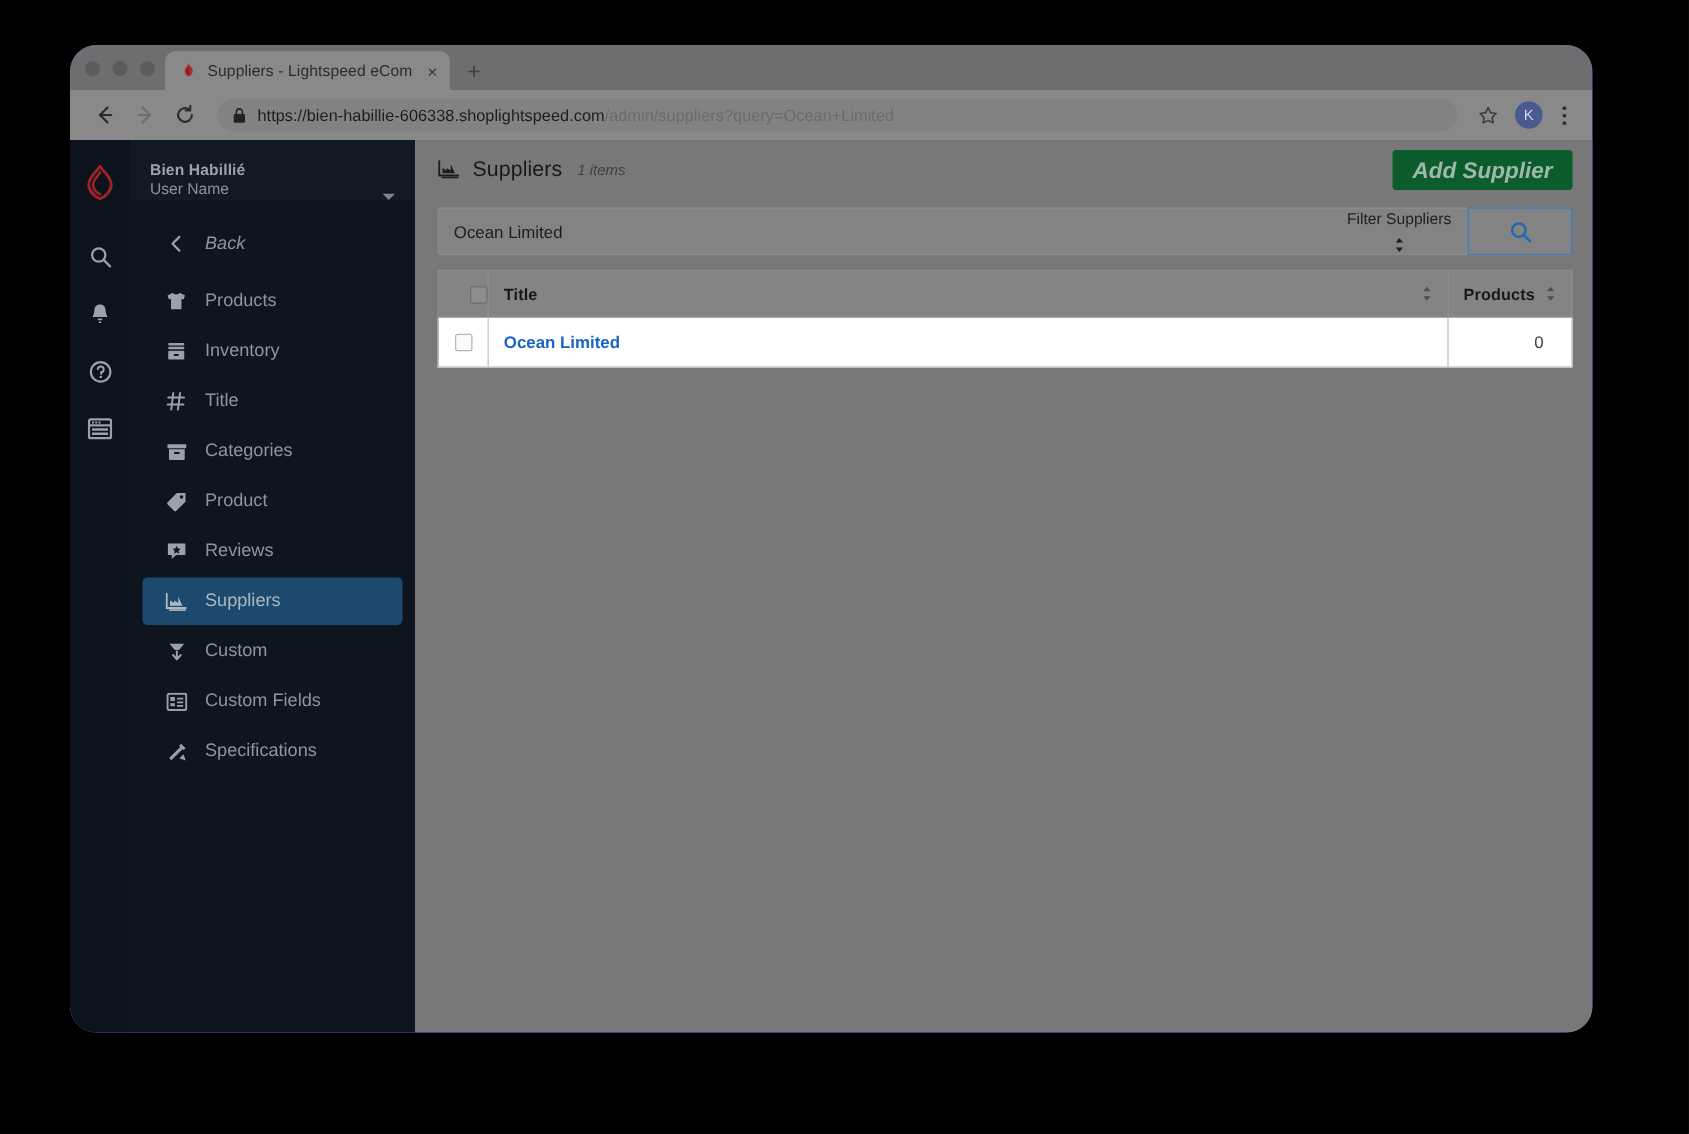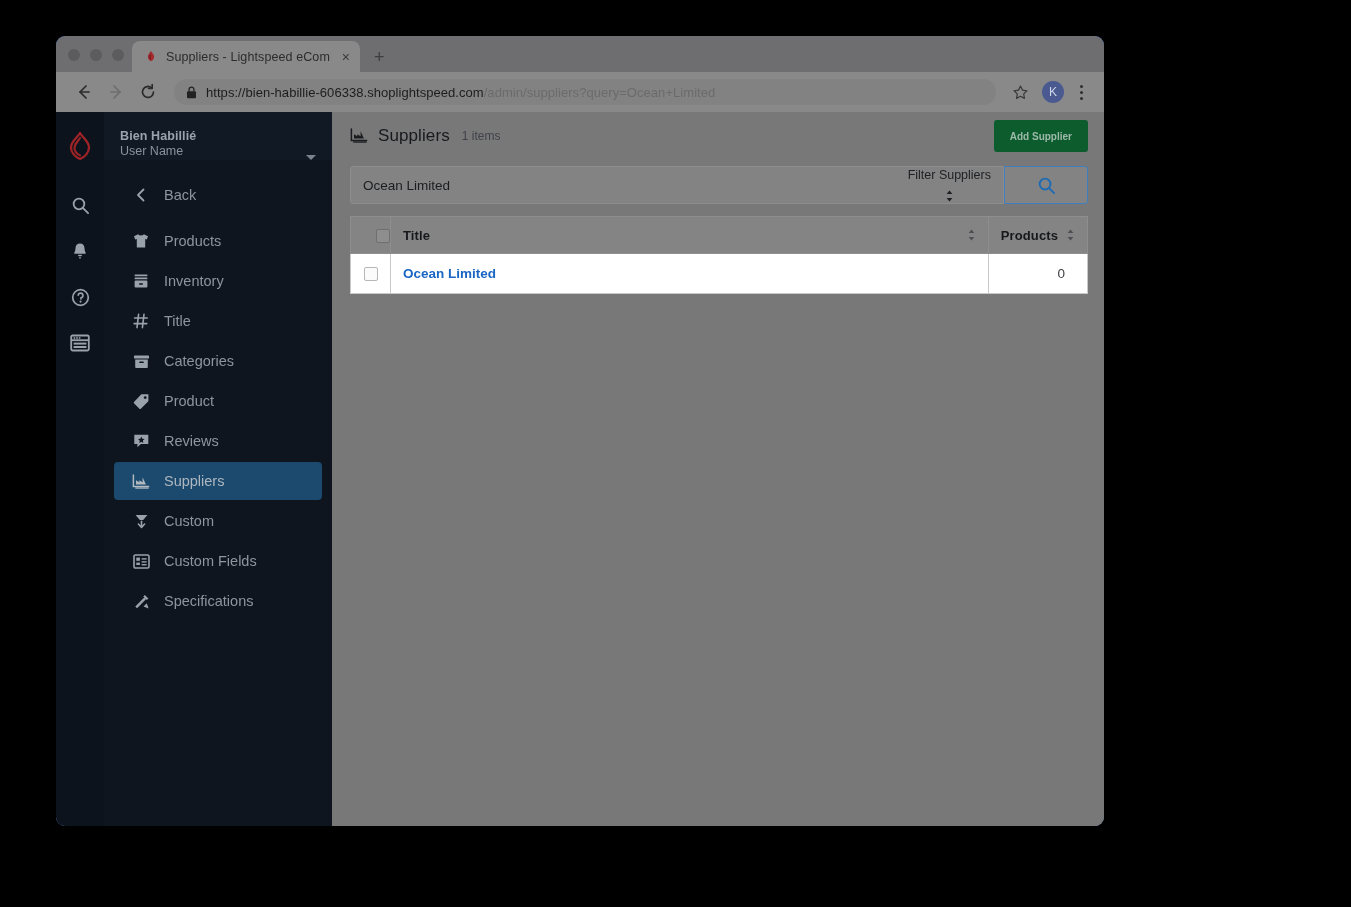--- a/index.html
+++ b/index.html
@@ -11,23 +11,23 @@
     background: #000000;
     font-family: "Liberation Sans", sans-serif;
     overflow: hidden;
   }
 
   
   #browser-window {
     position: absolute;
     left: 56px;
     top: 36px;
-    width: 1048px;
+    width: 1218px;
     height: 790px;
-    border-radius: 9px;
+    border-radius: 21px;
     overflow: hidden;
     background: #1d4ed8;
   }
 
   
   #tab-strip {
     height: 36px;
     background: #6e6e70;
     position: relative;
     display: flex;
@@ -221,21 +221,21 @@
     cursor: pointer;
     color: #8d959e;
     font-size: 14.5px;
   }
   .nav-item.active { background: #1b4a6e; color: #aeb6bf; }
   .nav-item .nav-icon {
     width: 18px; height: 18px;
     flex: 0 0 18px;
     display: flex; align-items: center; justify-content: center;
   }
-  .nav-item.back-item { margin-bottom: 8px; }
+  .nav-item.back-item { margin-bottom: 8px; font-style: italic; }
 
   
   #content {
     flex: 1;
     background: #787878;
     display: flex;
     flex-direction: column;
     min-width: 0;
   }
   #content-header {
@@ -249,33 +249,35 @@
   #page-title-icon { width: 18px; height: 18px; display:flex; }
   #page-title {
     font-size: 17px;
     color: #17191c;
     letter-spacing: .1px;
   }
   #item-count {
     font-size: 12px;
     color: #3f4247;
     margin-left: 2px;
+    font-style: italic;
   }
   #header-spacer { flex: 1; }
   #add-supplier-button {
     background: #0c5c2d;
     color: #9db9a9;
-    font-size: 10px;
+    font-size: 18px;
     font-weight: bold;
     border: none;
     border-radius: 3px;
     height: 32px;
     padding: 0 16px;
     cursor: pointer;
     font-family: inherit;
+    font-style: italic;
   }
 
   #content-body { padding: 6px 16px 0 18px; }
 
   
   #search-bar {
     height: 38px;
     display: flex;
     margin-bottom: 12px;
   }

